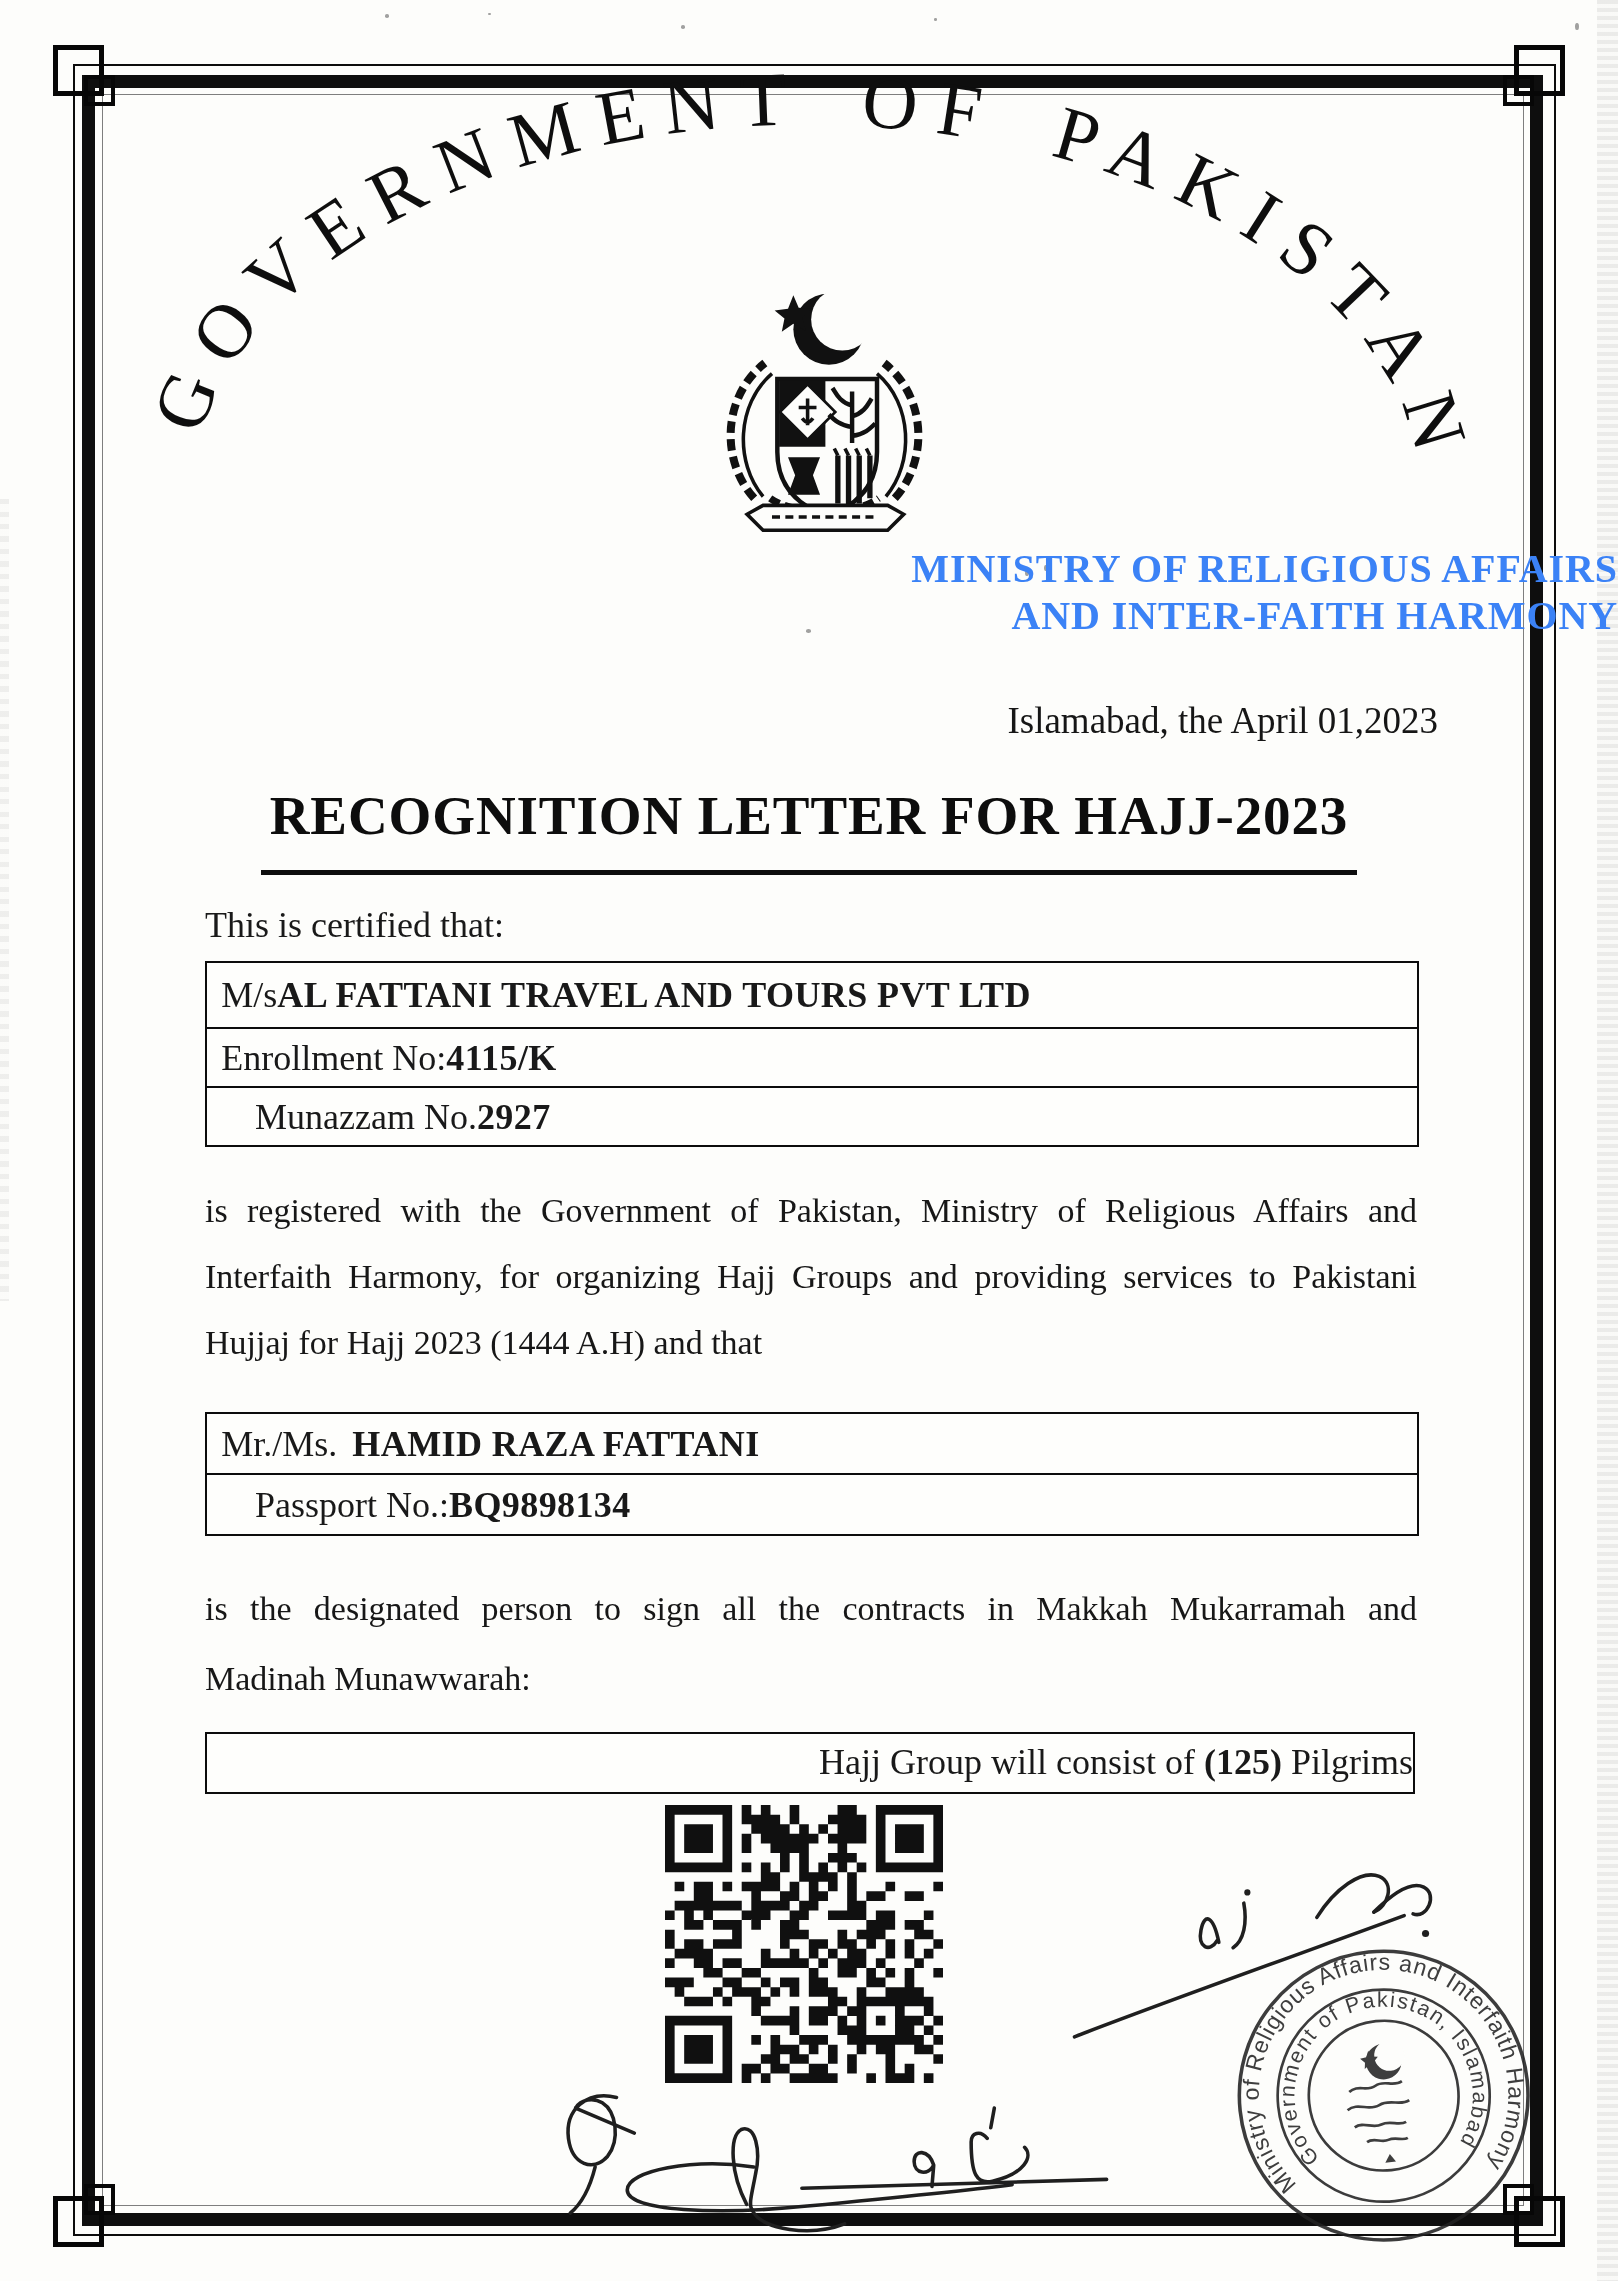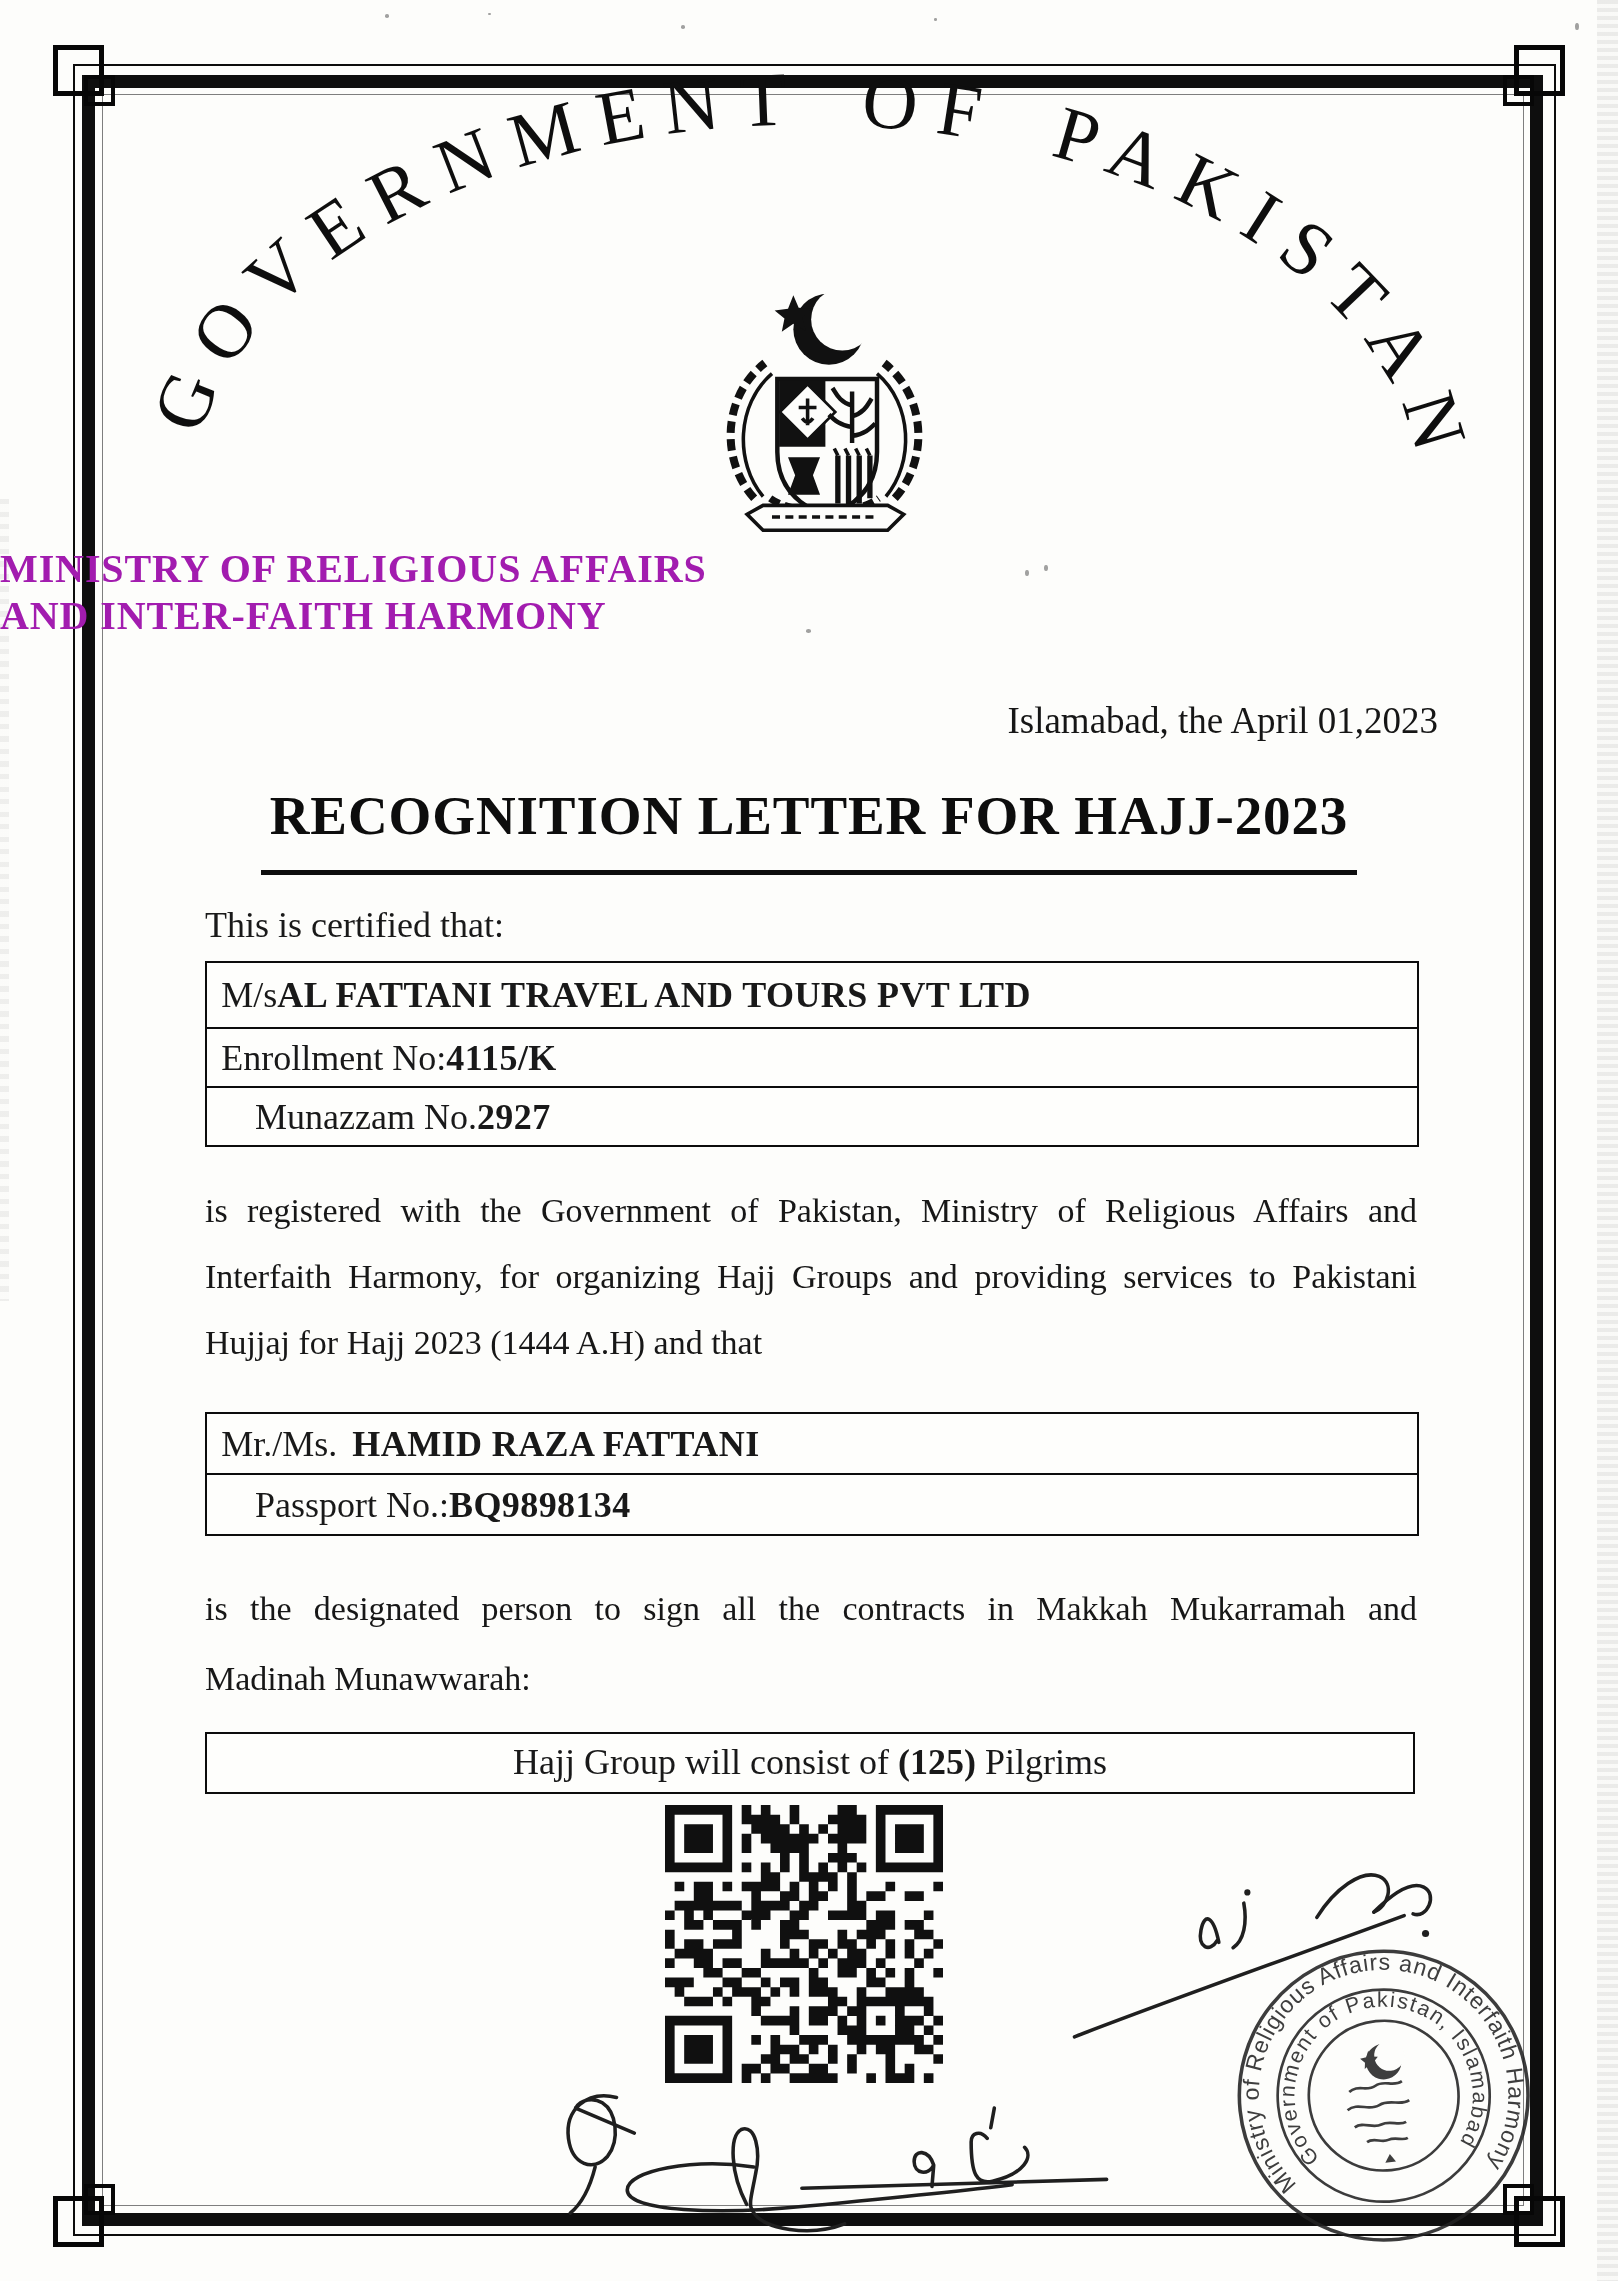--- a/index.html
+++ b/index.html
@@ -22,41 +22,41 @@
   .corn{position:absolute;border:5.3px solid #070707;width:41px;height:41px;background:transparent;}
   .corn.small{width:23px;height:23px;border-width:4.5px;}
   .c1b{left:53px;top:45px}.c1s{left:84px;top:75px}
   .c2b{right:53px;top:45px}.c2s{right:84px;top:75px}
   .c3b{left:53px;bottom:34px}.c3s{left:84px;bottom:66px}
   .c4b{right:53px;bottom:34px}.c4s{right:84px;bottom:66px}
   
   .arch{position:absolute;left:0;top:0;width:1618px;height:659px;}
   .arch text{font-family:"Liberation Serif",serif;font-size:86px;letter-spacing:5px;word-spacing:20px;fill:#0e0e0e;}
   .emblem{position:absolute;left:688px;top:274px;width:273px;height:267px;}
-  .ministry{position:absolute;left:0;right:0;top:545px;text-align:left;
-    font-weight:700;font-size:40px;line-height:47px;letter-spacing:0.9px;color:#a21caf;}
+  .ministry{position:absolute;left:0;right:0;top:545px;text-align:right;
+    font-weight:700;font-size:40px;line-height:47px;letter-spacing:0.9px;color:#3b82f6;}
   .dateline{position:absolute;top:699px;right:180px;font-size:37px;color:#161616;}
   .titlewrap{position:absolute;left:0;right:0;top:784px;text-align:center;}
   .doctitle{display:inline-block;font-weight:700;font-size:55px;letter-spacing:0.9px;color:#0d0d0d;
     border-bottom:5.3px solid #0d0d0d;padding:0 9px 23px 9px;}
   
   .certify{position:absolute;left:205px;top:904px;font-size:36px;}
   .box{position:absolute;left:205px;width:1210px;border:2.7px solid #0c0c0c;background:rgba(255,255,255,.4);}
   .brow{border-bottom:2.7px solid #0c0c0c;padding-left:14.3px;font-size:36px;display:flex;align-items:center;}
   .brow:last-child{border-bottom:none;padding-left:48px;}
   .brow b{font-weight:700;letter-spacing:0.4px;}
   .box1{top:961px;} .box1 .r1{height:64px;} .box1 .r2{height:57px;} .box1 .r3{height:57px;}
   .box2{top:1412px;} .box2 .r1{height:59px;gap:15px;} .box2 .r2{height:59px;}
   .para{position:absolute;left:205px;width:1212px;font-size:34px;color:#171717;}
   .p1{top:1178px;} .p2{top:1574px;}
   .p1 .jline{line-height:66px;}
   .p2 .jline{line-height:70px;}
   .jline{text-align:justify;text-align-last:justify;}
   .jlast{text-align:justify;text-align-last:left;}
-  .box3{top:1732px;text-align:center;font-size:36px;line-height:57px;height:62px;box-sizing:border-box;}
+  .box3{top:1732px;text-align:right;font-size:36px;line-height:57px;height:62px;box-sizing:border-box;}
   .box3 b{font-weight:700;}
   
   .qr{position:absolute;left:665px;top:1805px;width:278px;height:278px;}
   .overlay{position:absolute;left:0;top:0;width:1618px;height:2281px;pointer-events:none;}
   .stamp-text{font-family:"Liberation Sans",sans-serif;fill:#242424;}
 </style>
 </head>
 <body>
 
 <div class="page">

